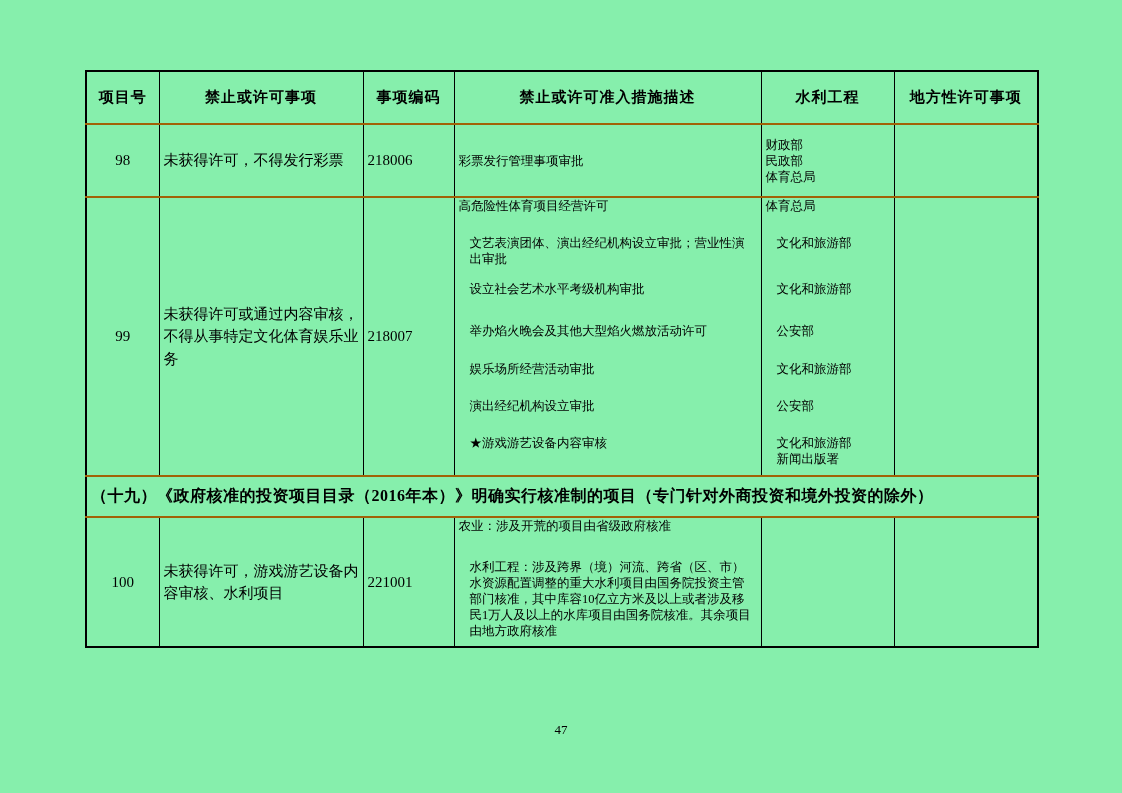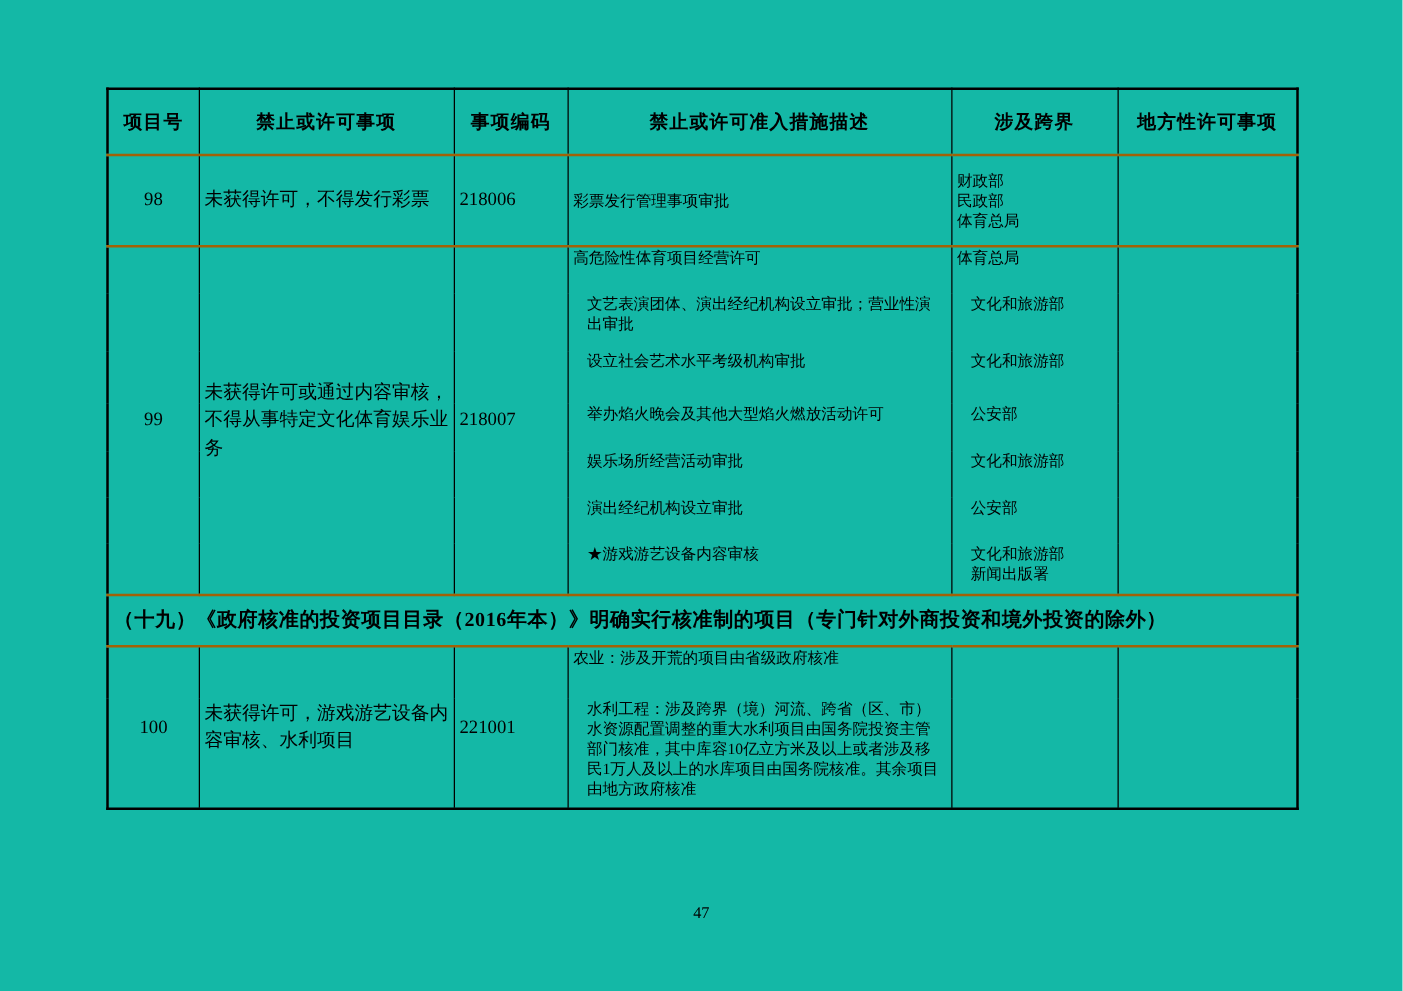--- a/index.html
+++ b/index.html
@@ -1,19 +1,19 @@
 <!DOCTYPE html>
 <html><head>
 <meta charset="utf-8">
 <style>
   html,body{margin:0;padding:0;background:#ffffff;}
   .page{
     position:relative;
     width:1122px;height:793px;
-    background:#14b8a6;color:#000;
+    background:#86efac;color:#000;
     font-family:"Liberation Serif","DejaVu Serif",serif;
     overflow:hidden;
   }
   table.doc-table{
     position:absolute;left:85px;top:70px;
     width:952px;
     border-collapse:collapse;
     table-layout:fixed;
     border:2px solid #000;
   }
@@ -64,21 +64,21 @@
       <col style="width:133px">
       <col style="width:144px">
     </colgroup>
 
     <tbody>
         <tr style="height:53px">
       <th>项目号</th>
       <th>禁止或许可事项</th>
       <th>事项编码</th>
       <th>禁止或许可准入措施描述</th>
-      <th>涉及跨界</th>
+      <th>水利工程</th>
       <th>地方性许可事项</th>
     </tr>
 
     <tr class="gs" style="height:73px">
       <td class="cell-id">98</td>
       <td class="cell-item">未获得许可，不得发行彩票</td>
       <td class="cell-code">218006</td>
       <td class="cell-desc v-mid">彩票发行管理事项审批</td>
       <td class="cell-dept v-mid">财政部
 民政部

